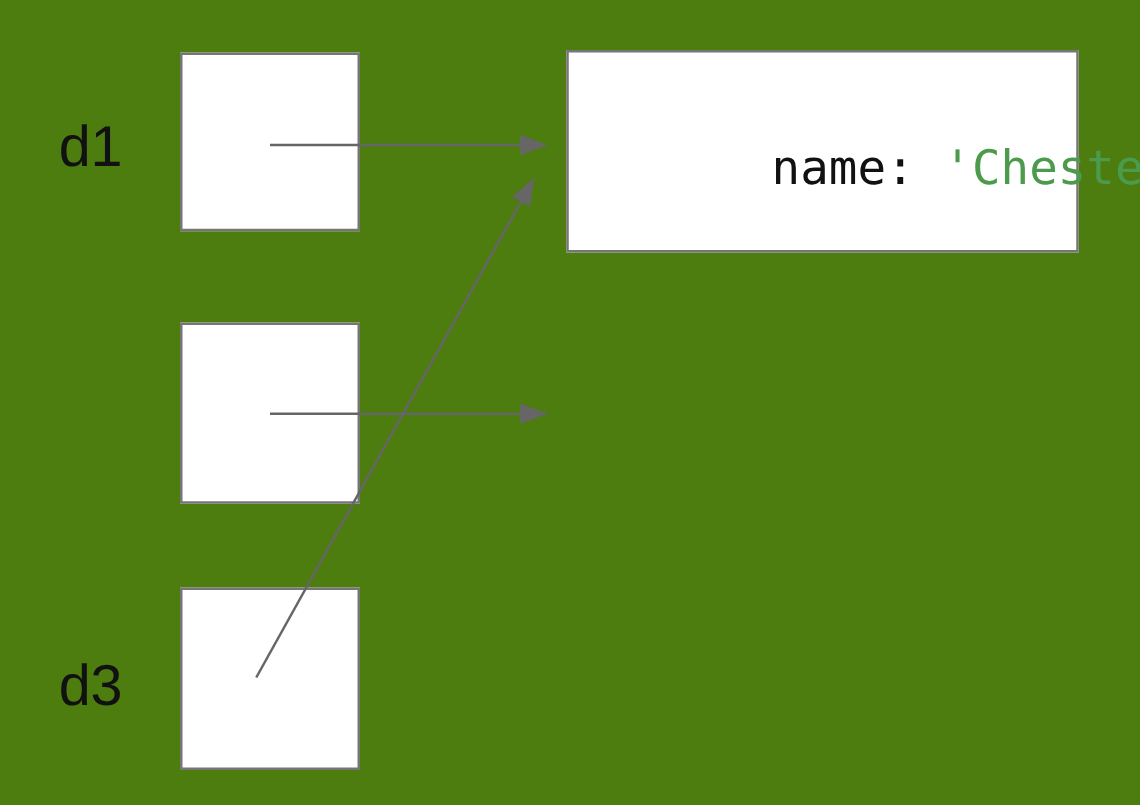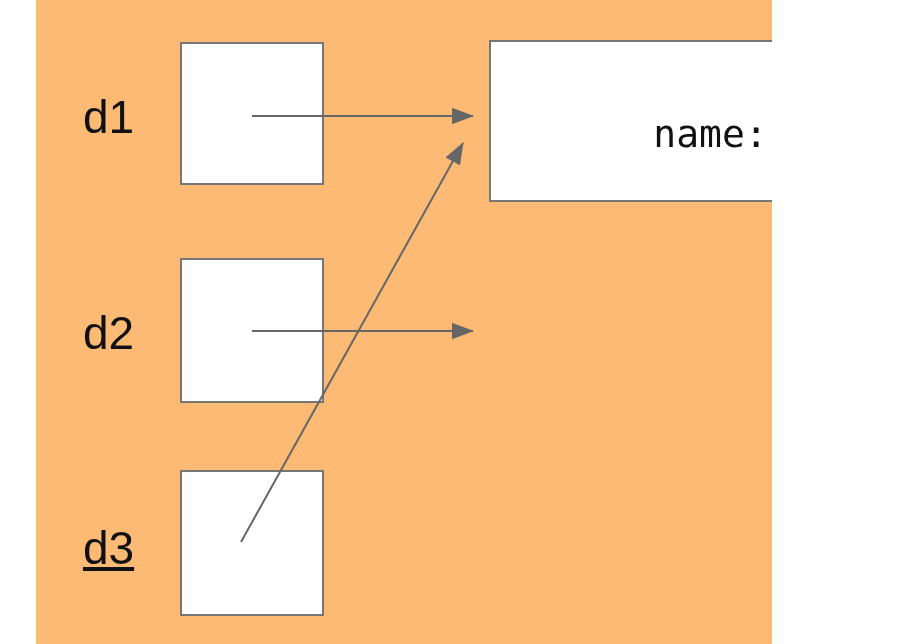--- a/index.html
+++ b/index.html
@@ -2,42 +2,41 @@
 <html><head>
 <meta charset="utf-8">
 <style>
   html, body {
     margin: 0;
     padding: 0;
     background: #ffffff;
   }
   .canvas {
     position: relative;
-    width: 736px;
+    width: 912px;
     height: 644px;
-    background: #fdba74;
+    background: #4d7c0f;
     overflow: hidden;
     font-family: "Liberation Sans", sans-serif;
-    margin-left: 36px;
   }
 
   
   .var-label {
     position: absolute;
     left: 30px;
     width: 85px;
     text-align: center;
     font-size: 46px;
     line-height: 46px;
     color: #111111;
     font-family: "Liberation Sans", sans-serif;
   }
   #label-d1 { top: 94px; }
   #label-d2 { top: 310px; }
-  #label-d3 { top: 525px; text-decoration: underline; }
+  #label-d3 { top: 525px; }
 
   
   .var-box {
     position: absolute;
     left: 144px;
     width: 140px;
     border: 2px solid #767676;
     background: #ffffff;
     box-sizing: content-box;
   }
@@ -78,21 +77,20 @@
     height: 644px;
     pointer-events: none;
   }
 </style>
 </head>
 <body>
 
 <div class="canvas">
 
   <div class="var-label" id="label-d1">d1</div>
-  <div class="var-label" id="label-d2">d2</div>
   <div class="var-label" id="label-d3">d3</div>
 
   <div class="var-box" id="box-d1"></div>
   <div class="var-box" id="box-d2"></div>
   <div class="var-box" id="box-d3"></div>
 
   <div class="obj-box" id="obj-chester">
     <div class="obj-text">
       <span class="obj-field">name:</span><span class="obj-value">'Chester'</span>
     </div>

